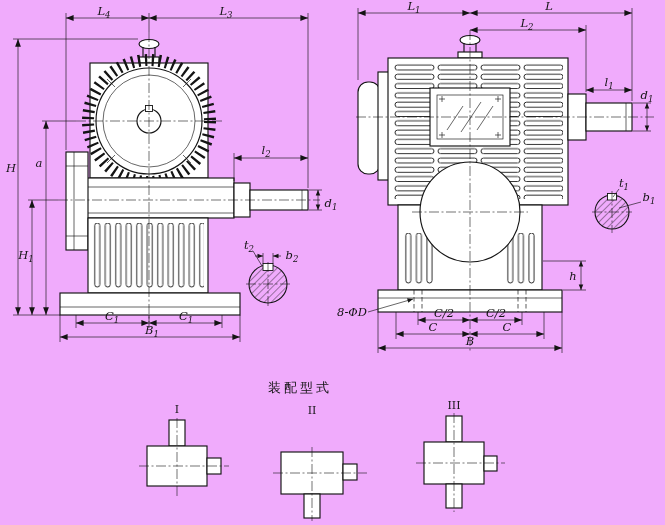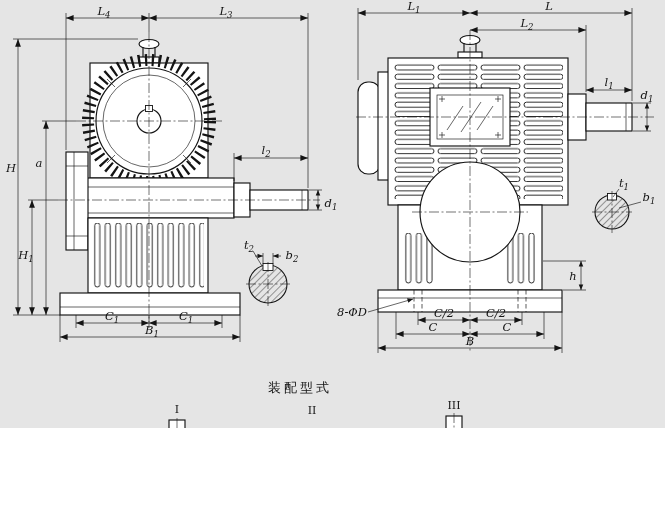--- a/index.html
+++ b/index.html
@@ -1,16 +1,16 @@
 <!DOCTYPE html>
 <html><head>
 <meta charset="utf-8">
 <style>
   html,body{margin:0;padding:0;background:#ffffff}
-  .sheet{width:665px;height:428px;background:#e5e5e5;position:relative;overflow:hidden}
+  .sheet{width:665px;height:525px;background:#f0abfc;position:relative;overflow:hidden}
   svg{display:block}
   svg text{font-family:"DejaVu Serif","Liberation Serif",serif;font-style:italic;font-size:11.5px;fill:#141414;text-anchor:middle}
   svg text.cjk{font-style:normal;font-family:"DejaVu Sans","Liberation Sans",sans-serif;font-size:13px;letter-spacing:3px}
   svg text.rnum{font-style:normal;font-family:"DejaVu Serif","Liberation Serif",serif;font-size:11px}
   .sub{font-size:8.5px}
   .obj{stroke:#141414;stroke-width:1.15;fill:none}
   .objw{stroke:#141414;stroke-width:1.15;fill:#ffffff}
   .thin{stroke:#141414;stroke-width:0.65;fill:none}
   .dim{stroke:#141414;stroke-width:0.65;fill:none}
   .cl{stroke:#141414;stroke-width:0.6;fill:none;stroke-dasharray:10 2.5 2 2.5}

